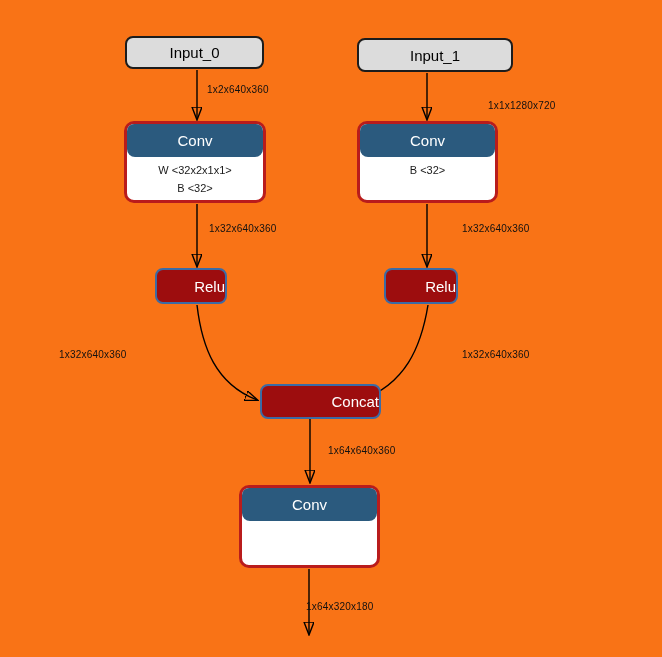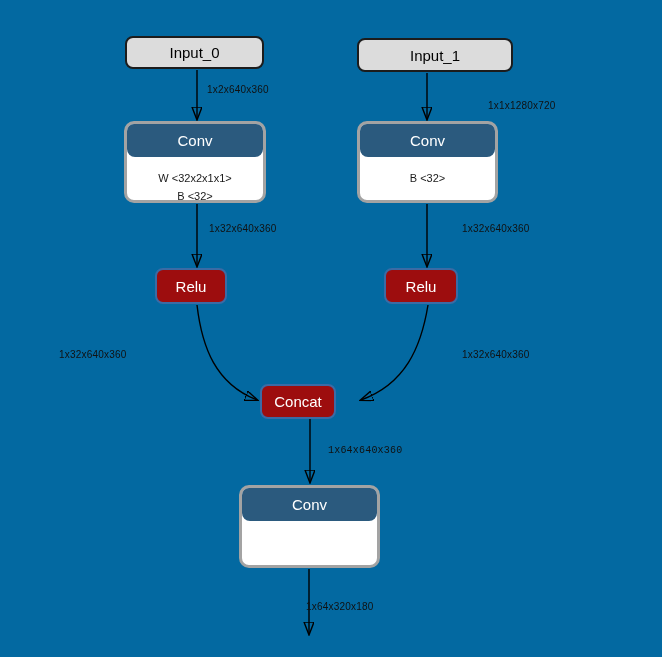--- a/index.html
+++ b/index.html
@@ -4,21 +4,21 @@
 <style>
   html, body { margin: 0; padding: 0; }
   body {
     font-family: "Liberation Sans", sans-serif;
     background: #ffffff;
   }
   .canvas {
     position: relative;
     width: 662px;
     height: 657px;
-    background: #0369a1;
+    background: #f97316;
     overflow: hidden;
   }
   .edges-svg {
     position: absolute;
     left: 0; top: 0;
     width: 662px; height: 657px;
     pointer-events: none;
   }
   .edges-svg path {
     fill: none;
@@ -36,46 +36,46 @@
     border: 2.5px solid #1c1c1c;
     border-radius: 8px;
     display: flex;
     align-items: center;
     justify-content: center;
     font-size: 15px;
     color: #000000;
   }
   .layer-node {
     background: #ffffff;
-    border: 3px solid #a3a3a3;
+    border: 3px solid #b91c1c;
     border-radius: 10px;
     overflow: hidden;
   }
   .layer-header {
     background: #2b5a7e;
     color: #ffffff;
     font-size: 15px;
     height: 33px;
     line-height: 33px;
     border-radius: 4px 4px 8px 8px;
     margin: 0;
   }
   .layer-body {
-    padding-top: 12px;
+    padding-top: 4px;
     font-size: 11px;
     color: #1a1a1a;
     line-height: 1.65;
   }
   .red-node {
     background: #9d0d0e;
     border: 2.5px solid #3b6ba5;
     border-radius: 8px;
     display: flex;
     align-items: center;
-    justify-content: center;
+    justify-content: flex-end;
     font-size: 15px;
     color: #ffffff;
   }
   .edge-label {
     position: absolute;
     font-size: 10px;
     letter-spacing: 0.2px;
     color: #111111;
     white-space: nowrap;
   }
@@ -125,21 +125,21 @@
   </div>
 
   <div class="node red-node" style="left:155px; top:268px; width:72px; height:36px;">
     <span>Relu</span>
   </div>
 
   <div class="node red-node" style="left:384px; top:268px; width:74px; height:36px;">
     <span>Relu</span>
   </div>
 
-  <div class="node red-node" style="left:260px; top:384px; width:76px; height:35px;">
+  <div class="node red-node" style="left:260px; top:384px; width:121px; height:35px;">
     <span>Concat</span>
   </div>
 
   <div class="node layer-node" style="left:239px; top:485px; width:141px; height:83px;">
     <div class="layer-header">Conv</div>
     <div class="layer-body">
     </div>
   </div>
 
   <div class="edge-label" style="left:207px; top:84px;">1x2x640x360</div>
@@ -147,17 +147,17 @@
   <div class="edge-label" style="left:488px; top:100px;">1x1x1280x720</div>
 
   <div class="edge-label" style="left:209px; top:223px;">1x32x640x360</div>
 
   <div class="edge-label" style="left:462px; top:223px;">1x32x640x360</div>
 
   <div class="edge-label" style="left:59px; top:349px;">1x32x640x360</div>
 
   <div class="edge-label" style="left:462px; top:349px;">1x32x640x360</div>
 
-  <div class="edge-label" style="left:328px; top:445px;font-family:Liberation Mono, monospace;">1x64x640x360</div>
+  <div class="edge-label" style="left:328px; top:445px;">1x64x640x360</div>
 
   <div class="edge-label" style="left:306px; top:601px;">1x64x320x180</div>
 
 </div>
 
 </body></html>

